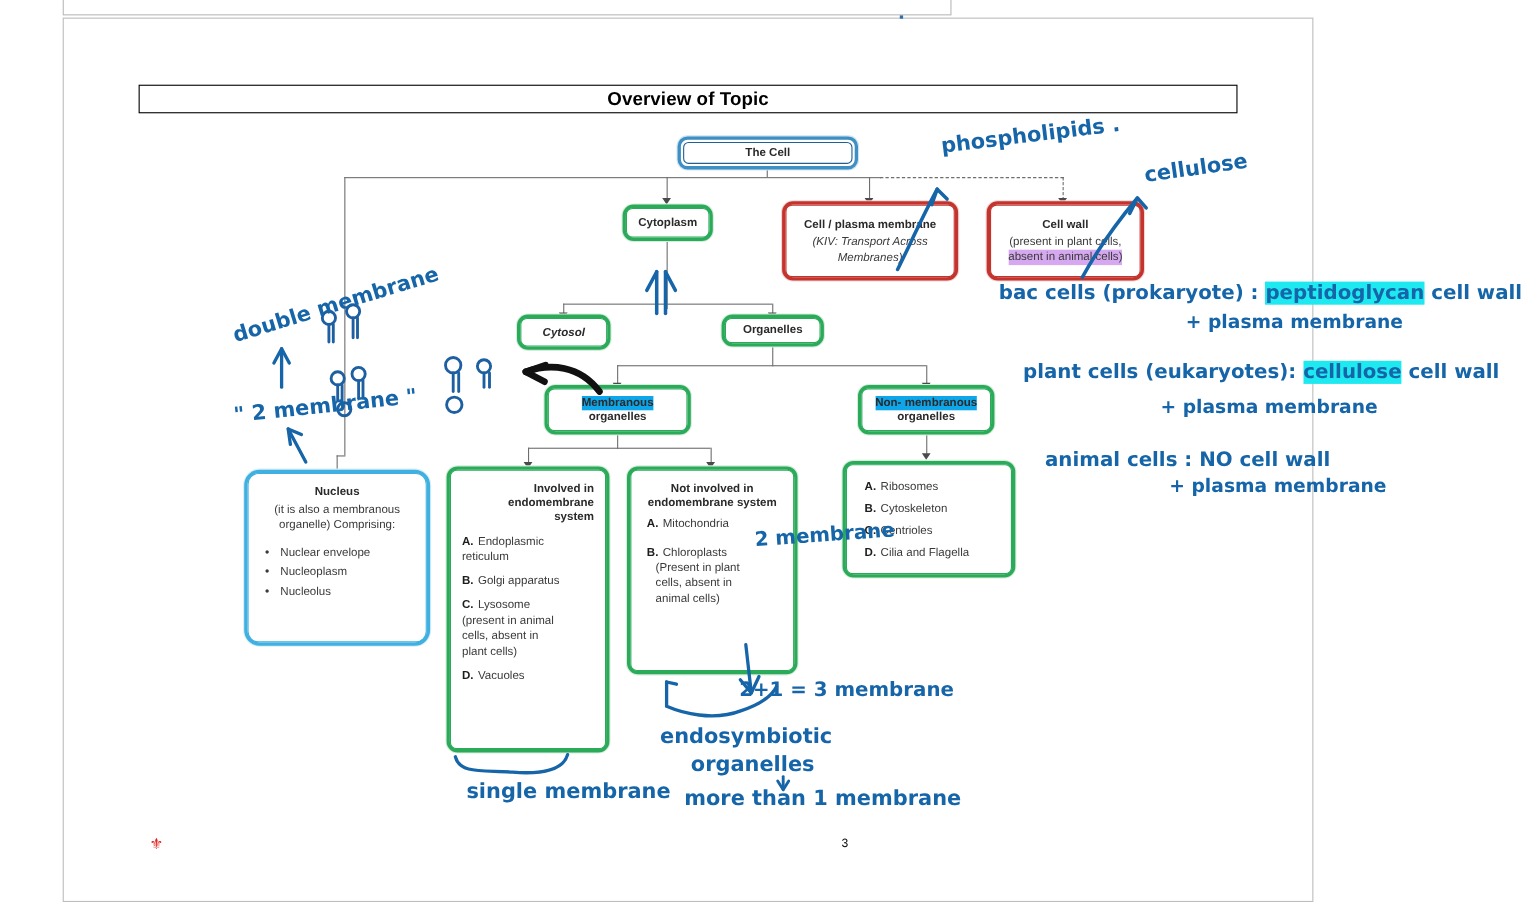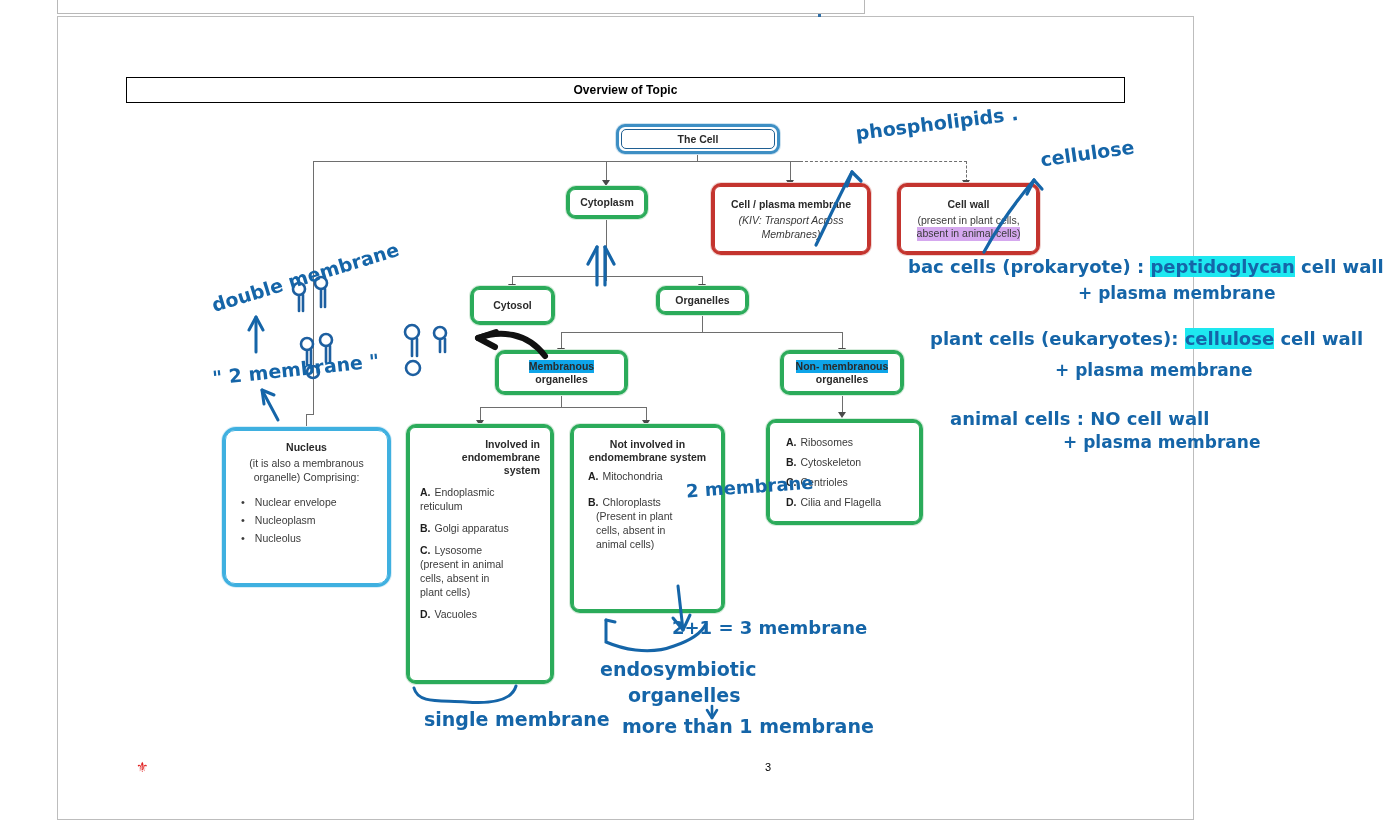--- a/index.html
+++ b/index.html
@@ -20,21 +20,21 @@
     border:1px solid #bdbdbd;background:#fff;
   }
   #blue-dot{position:absolute;left:818px;top:14px;width:3px;height:3px;background:#2f6fa8;}
 
   
   #title-bar{
     position:absolute;left:126px;top:77px;width:997px;height:24px;
     border:1.6px solid #000;background:#fff;
     display:flex;align-items:center;justify-content:center;
   }
-  #title-bar .t{font-size:12px;font-weight:bold;color:#000;letter-spacing:.1px;}
+  #title-bar .t{font-size:17px;font-weight:bold;color:#000;letter-spacing:.1px;}
 
   
   .box{position:absolute;box-sizing:border-box;background:#fff;text-align:center;}
   .box .inner{position:absolute;left:0;top:0;right:0;bottom:0;
     display:flex;flex-direction:column;align-items:center;justify-content:center;
     padding:4px 6px;box-sizing:border-box;}
   .box .inner.topal{justify-content:flex-start;}
   .bt{font-size:10.5px;font-weight:bold;color:#2a2a2a;line-height:13px;}
   .bn{font-size:10.5px;color:#3a3a3a;line-height:13.5px;font-weight:normal;}
   .it{font-style:italic;}
@@ -155,21 +155,21 @@
   </div>
 
   <div class="box rbox" style="left:897px;top:183px;width:143px;height:72px;">
     <div class="inner">
       <div class="bt">Cell wall</div>
       <div class="bn" style="margin-top:3px;">(present in plant cells,</div>
       <div class="bn hl-purple">absent in animal cells)</div>
     </div>
   </div>
 
-  <div class="box gbox" style="left:470px;top:286px;width:85px;height:39px;">
+  <div class="box gbox" style="left:470px;top:286px;width:85px;height:32px;font-style:italic;">
     <div class="inner">
       <div class="bt">Cytosol</div>
     </div>
   </div>
 
   <div class="box gbox" style="left:656px;top:286px;width:93px;height:29px;">
     <div class="inner">
       <div class="bt">Organelles</div>
     </div>
   </div>

